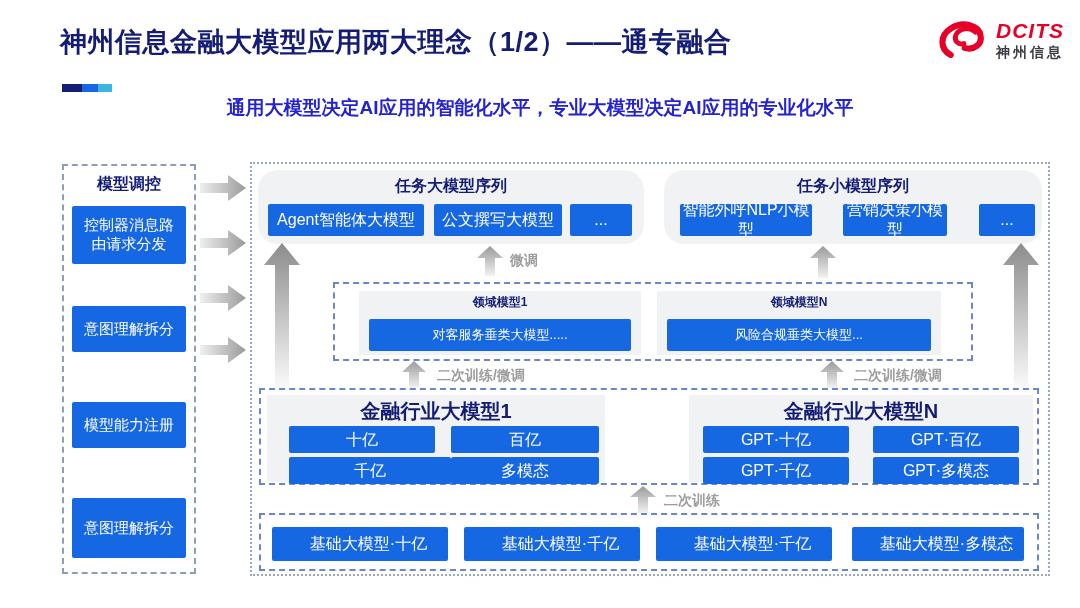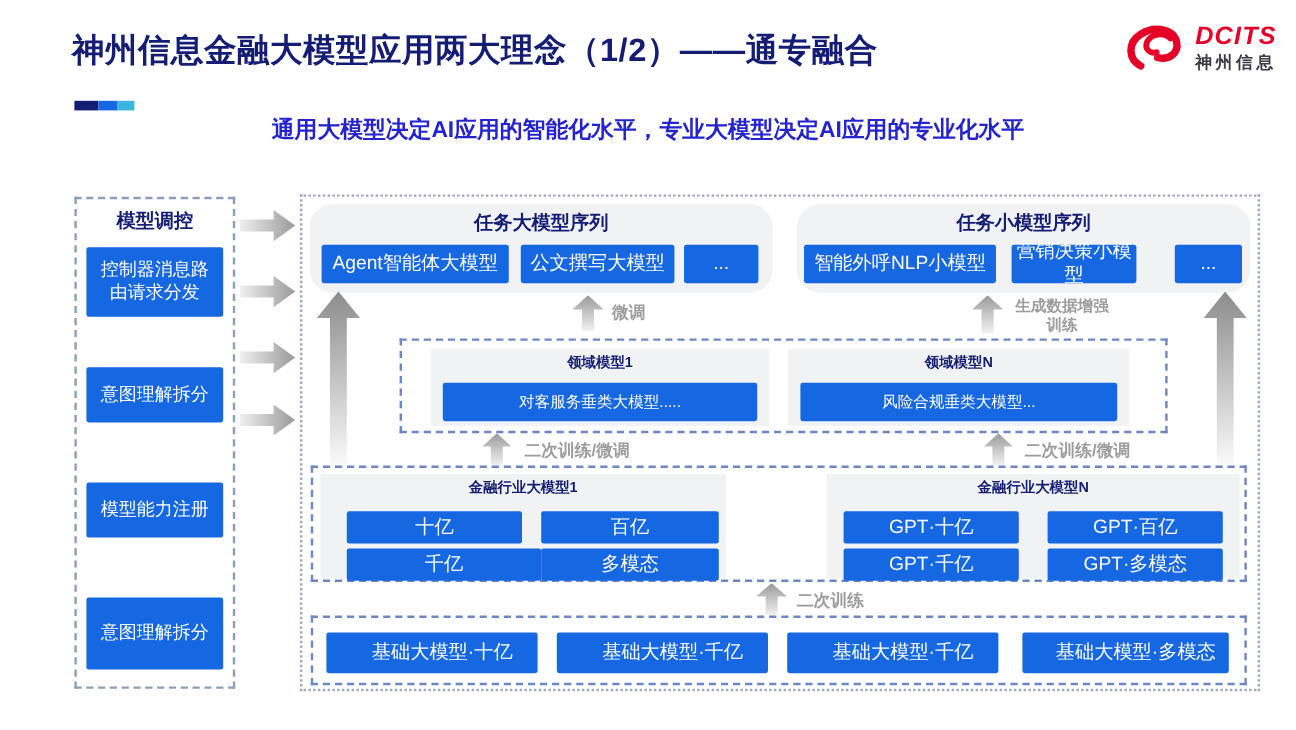--- a/index.html
+++ b/index.html
@@ -51,21 +51,21 @@
   .dom{position:absolute;top:7px;height:64px;background:var(--graybox);}
   .dom-l{left:24px;width:282px;}
   .dom-r{left:322px;width:284px;}
   .dom .g-title{top:3px;font-size:12px;}
   .dom .btn{position:absolute;left:10px;right:10px;top:28px;height:32px;font-size:13px;}
 
   .industrybox{position:absolute;left:259px;top:388px;width:780px;height:97px;border:2px dashed #6d86c4;}
   .ind{position:absolute;top:5px;height:87px;background:var(--graybox);}
   .ind-l{left:6px;width:338px;}
   .ind-r{left:428px;width:344px;}
-  .ind .g-title{top:3px;font-size:12px;}
+  .ind .g-title{top:3px;font-size:20px;}
   .ind .btn{position:absolute;height:27px;font-size:16px;}
   .r1{top:31px;} .r2{top:62px;}
 
   .basebox{position:absolute;left:259px;top:513px;width:780px;height:58px;border:2px dashed #6d86c4;}
   .basebox .btn{position:absolute;top:12px;height:34px;font-size:16px;padding-left:17px;}
 
   .ann{position:absolute;color:var(--graylabel);font-weight:bold;font-size:14px;line-height:1.25;}
   .arrow{position:absolute;}
 </style>
 </head>
@@ -133,41 +133,40 @@
 
   <div class="graybox topgrp tg-left">
     <div class="g-title">任务大模型序列</div>
     <div class="btn" style="left:10px;width:156px">Agent智能体大模型</div>
     <div class="btn" style="left:176px;width:128px">公文撰写大模型</div>
     <div class="btn" style="left:312px;width:62px">...</div>
   </div>
 
   <div class="graybox topgrp tg-right">
     <div class="g-title">任务小模型序列</div>
-    <div class="btn" style="left:6px;width:160px">智能外呼NLP小模型</div>
+    <div class="btn" style="left:16px;width:132px">智能外呼NLP小模型</div>
     <div class="btn" style="left:179px;width:104px">营销决策小模型</div>
     <div class="btn" style="left:315px;width:56px">...</div>
   </div>
 
   <svg class="arrow" style="left:264px;top:243px" width="36" height="146" viewBox="0 0 36 146">
       <polygon points="18,0 36,22 25,22 25,146 11,146 11,22 0,22" fill="url(#gradUB)"></polygon>
     </svg>
   <svg class="arrow" style="left:1003px;top:243px" width="36" height="146" viewBox="0 0 36 146">
       <polygon points="18,0 36,22 25,22 25,146 11,146 11,22 0,22" fill="url(#gradUB)"></polygon>
     </svg>
 
   <svg class="arrow" style="left:477px;top:246px" width="26" height="30" viewBox="0 0 26 30">
       <polygon points="13,0 26,12 18,12 18,30 8,30 8,12 0,12" fill="url(#gradU)"></polygon>
     </svg>
   <div class="ann" style="left:510px;top:252px">微调</div>
 
   <svg class="arrow" style="left:810px;top:246px" width="26" height="32" viewBox="0 0 26 32">
       <polygon points="13,0 26,12 18,12 18,32 8,32 8,12 0,12" fill="url(#gradU)"></polygon>
     </svg>
-  <div class="ann" style="left:842px;top:247px;width:86px;text-align:center;font-size:13px">生成数据增强训练</div>
 
   <div class="domainbox">
     <div class="dom dom-l">
       <div class="g-title">领域模型1</div>
       <div class="btn">对客服务垂类大模型.....</div>
     </div>
     <div class="dom dom-r">
       <div class="g-title">领域模型N</div>
       <div class="btn">风险合规垂类大模型...</div>
     </div>

